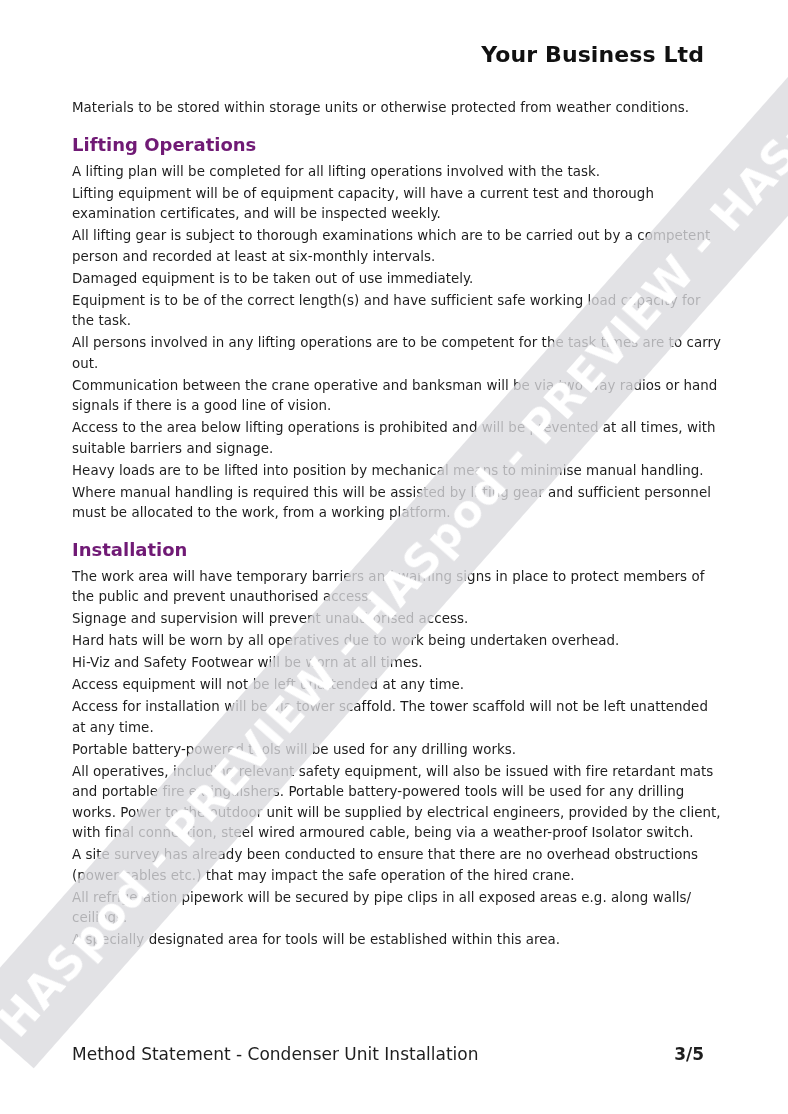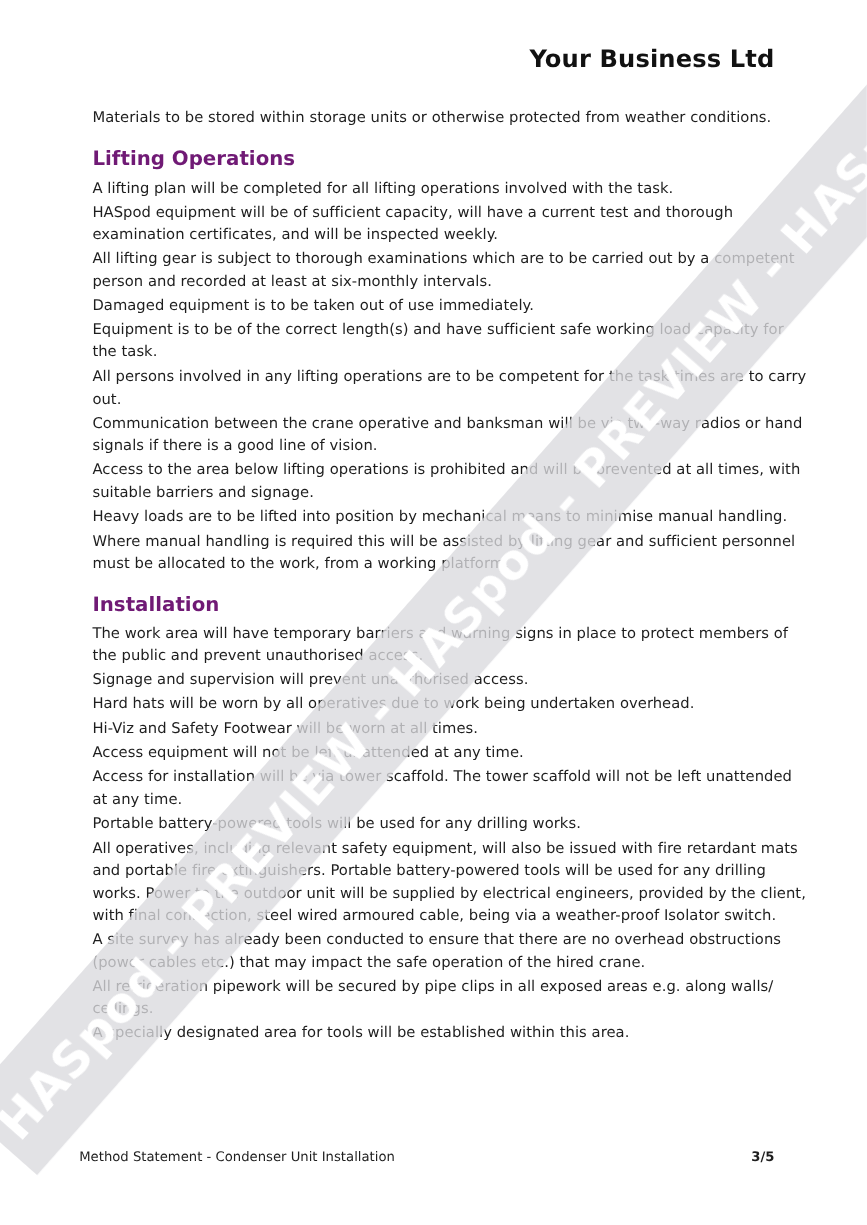--- a/index.html
+++ b/index.html
@@ -30,21 +30,20 @@
       font-size: 22px;
       letter-spacing: 0.1px;
       color: #111111;
       margin: 0;
     }
     .content {
       position: absolute;
       left: 72px;
       top: 98px;
       width: 650px;
-      margin-left: 12px;
     }
     .para {
       font-size: 13.4px;
       line-height: 20.5px;
       margin: 0 0 1.5px 0;
       color: #1e1e1e;
       letter-spacing: 0.05px;
     }
     .section-heading {
       font-size: 18px;
@@ -53,21 +52,21 @@
       line-height: 24px;
       color: #701a75;
     }
     .footer {
       position: absolute;
       left: 72px;
       right: 72px;
       top: 1044px;
       display: flex;
       justify-content: space-between;
-      font-size: 12px;
+      font-size: 17px;
       color: #1e1e1e;
       align-items: center;
     }
     .footer .page-num {
       font-weight: bold;
     }
     
     .watermark {
       position: absolute;
       left: -220px;
@@ -99,21 +98,21 @@
 
   <h1 class="company-name">Your Business Ltd</h1>
 
   <div class="content">
 
     <p class="para">Materials to be stored within storage units or otherwise protected from weather conditions.</p>
 
     <div>
       <h2 class="section-heading">Lifting Operations</h2>
       <p class="para">A lifting plan will be completed for all lifting operations involved with the task.</p>
-      <p class="para">HASpod equipment will be of sufficient capacity, will have a current test and thorough examination certificates, and will be inspected weekly.</p>
+      <p class="para">Lifting equipment will be of equipment capacity, will have a current test and thorough examination certificates, and will be inspected weekly.</p>
       <p class="para">All lifting gear is subject to thorough examinations which are to be carried out by a competent person and recorded at least at six-monthly intervals.</p>
       <p class="para">Damaged equipment is to be taken out of use immediately.</p>
       <p class="para">Equipment is to be of the correct length(s) and have sufficient safe working load capacity for the task.</p>
       <p class="para">All persons involved in any lifting operations are to be competent for the task times are to carry out.</p>
       <p class="para">Communication between the crane operative and banksman will be via two-way radios or hand signals if there is a good line of vision.</p>
       <p class="para">Access to the area below lifting operations is prohibited and will be prevented at all times, with suitable barriers and signage.</p>
       <p class="para">Heavy loads are to be lifted into position by mechanical means to minimise manual handling.</p>
       <p class="para">Where manual handling is required this will be assisted by lifting gear and sufficient personnel must be allocated to the work, from a working platform.</p>
     </div>
 

